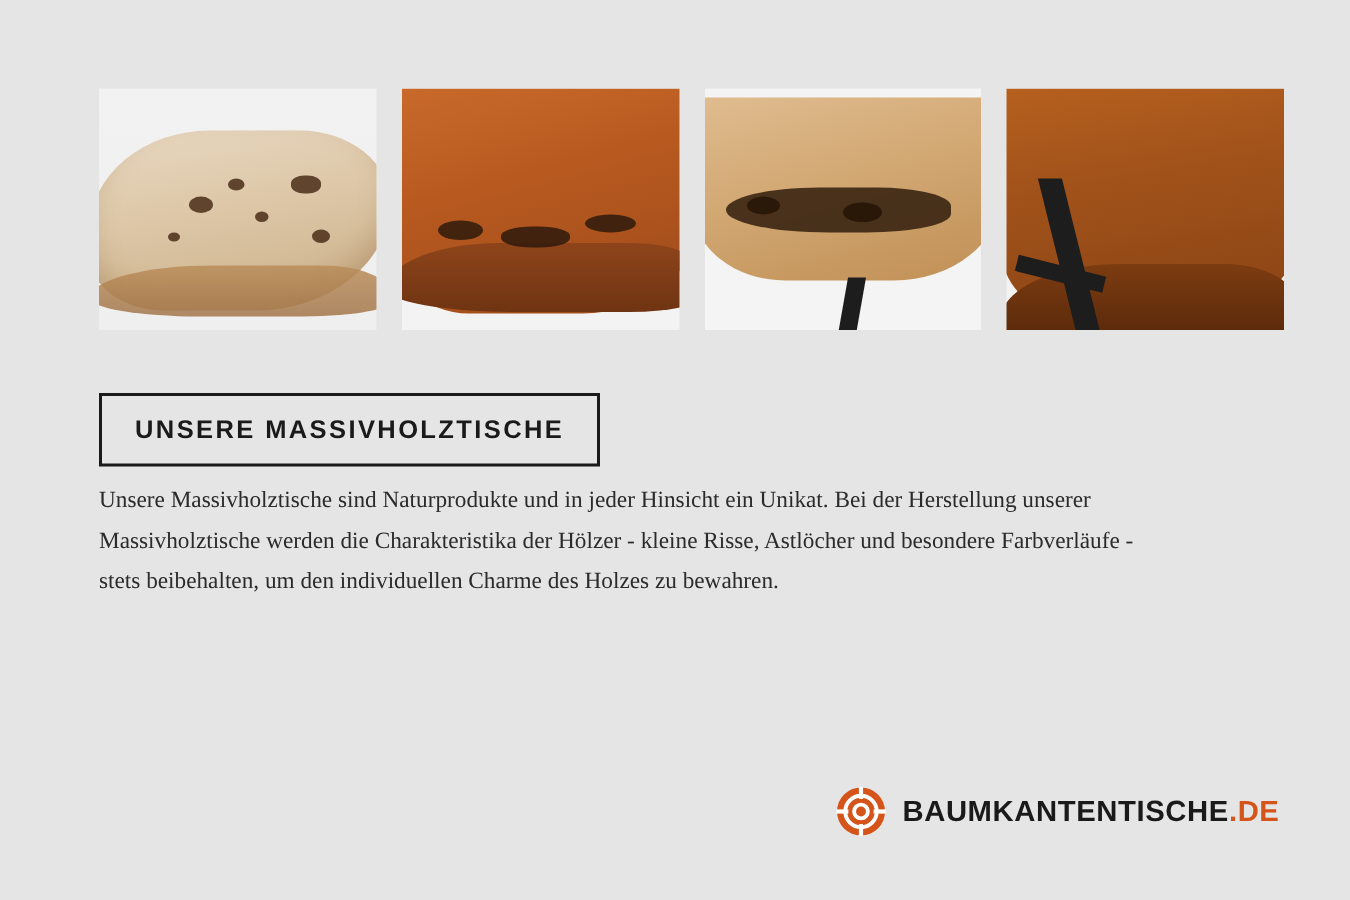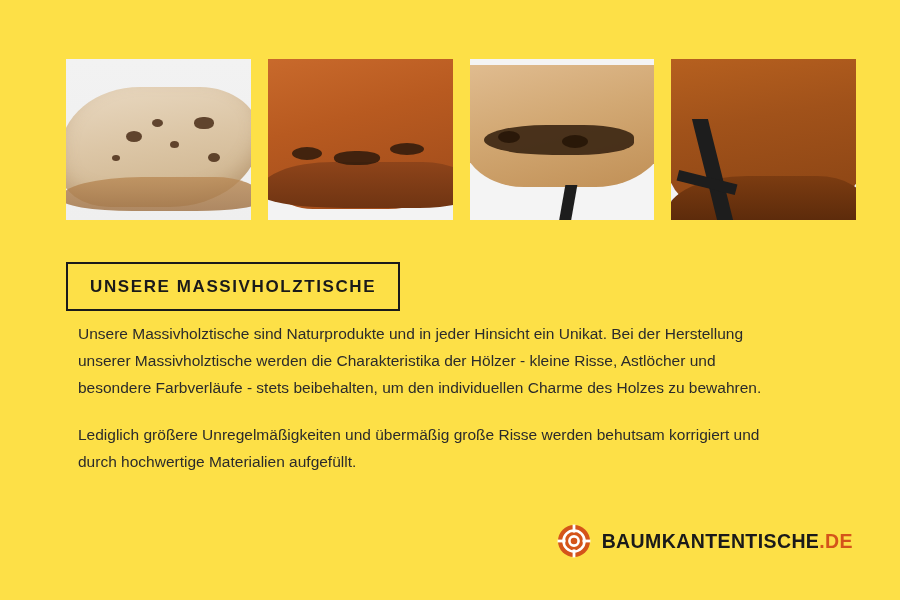--- a/index.html
+++ b/index.html
@@ -10,21 +10,21 @@
     width: 900px;
     height: 600px;
     background: #ffffff;
     font-family: "Liberation Sans", sans-serif;
     overflow: hidden;
   }
   .page {
     position: relative;
     width: 900px;
     height: 600px;
-    background: #fde047;
+    background: #e5e5e5;
   }
 
   
   .gallery {
     position: absolute;
     left: 66px;
     top: 59px;
     width: 790px;
     height: 161px;
     display: flex;
@@ -160,21 +160,22 @@
   .copy {
     position: absolute;
     left: 66px;
     top: 320px;
     width: 706px;
     color: #2b2b2b;
     font-size: 15.5px;
     line-height: 27px;
   }
   .copy p {
-    margin: 0 0 20px 12px;
+    margin: 0 0 20px 0;
+    font-family: Liberation Serif, serif;
   }
   .copy p:last-child { margin-bottom: 0; }
 
   
   .logo {
     position: absolute;
     right: 47px;
     top: 524px;
     display: flex;
     align-items: center;
@@ -239,21 +240,20 @@
     </div>
 
   </div>
 
   <div class="heading-box">
     <div class="title">UNSERE MASSIVHOLZTISCHE</div>
   </div>
 
   <div class="copy">
     <p>Unsere Massivholztische sind Naturprodukte und in jeder Hinsicht ein Unikat. Bei der Herstellung unserer Massivholztische werden die Charakteristika der Hölzer - kleine Risse, Astlöcher und besondere Farbverläufe - stets beibehalten, um den individuellen Charme des Holzes zu bewahren.</p>
-    <p>Lediglich größere Unregelmäßigkeiten und übermäßig große Risse werden behutsam korrigiert und durch hochwertige Materialien aufgefüllt.</p>
   </div>
 
   <div class="logo">
     <svg class="logo-mark" viewBox="0 0 34 34">
       <circle cx="17" cy="17" r="16" fill="#d4541a"></circle>
       <circle cx="17" cy="17" r="10.5" fill="none" stroke="#ffffff" stroke-width="2.6"></circle>
       <circle cx="17" cy="17" r="4.6" fill="none" stroke="#ffffff" stroke-width="2.6"></circle>
       <rect x="15.6" y="0.6" width="2.8" height="8" fill="#ffffff"></rect>
       <rect x="15.6" y="25.4" width="2.8" height="8" fill="#ffffff"></rect>
       <rect x="0.6" y="15.6" width="8" height="2.8" fill="#ffffff"></rect>

